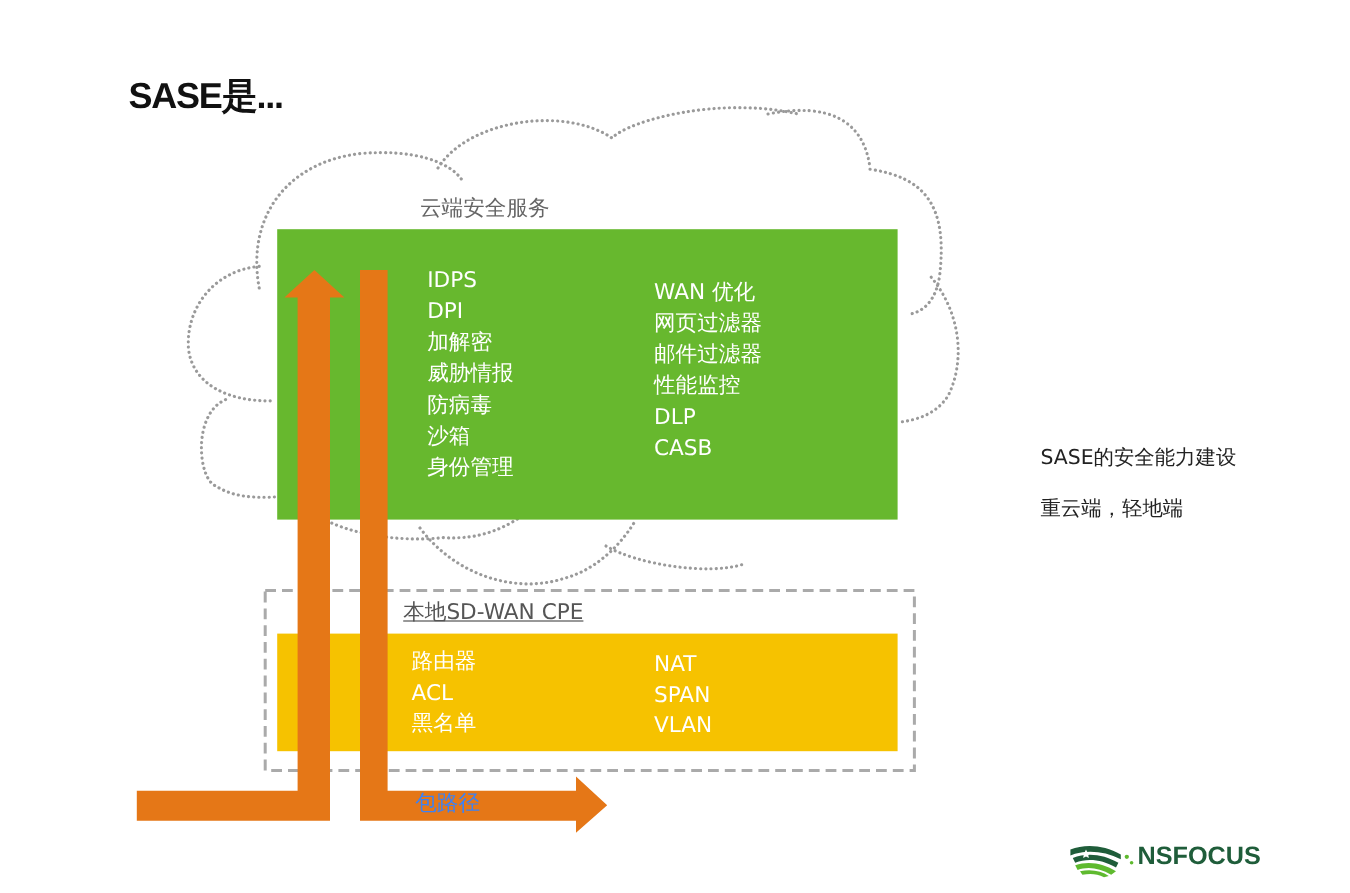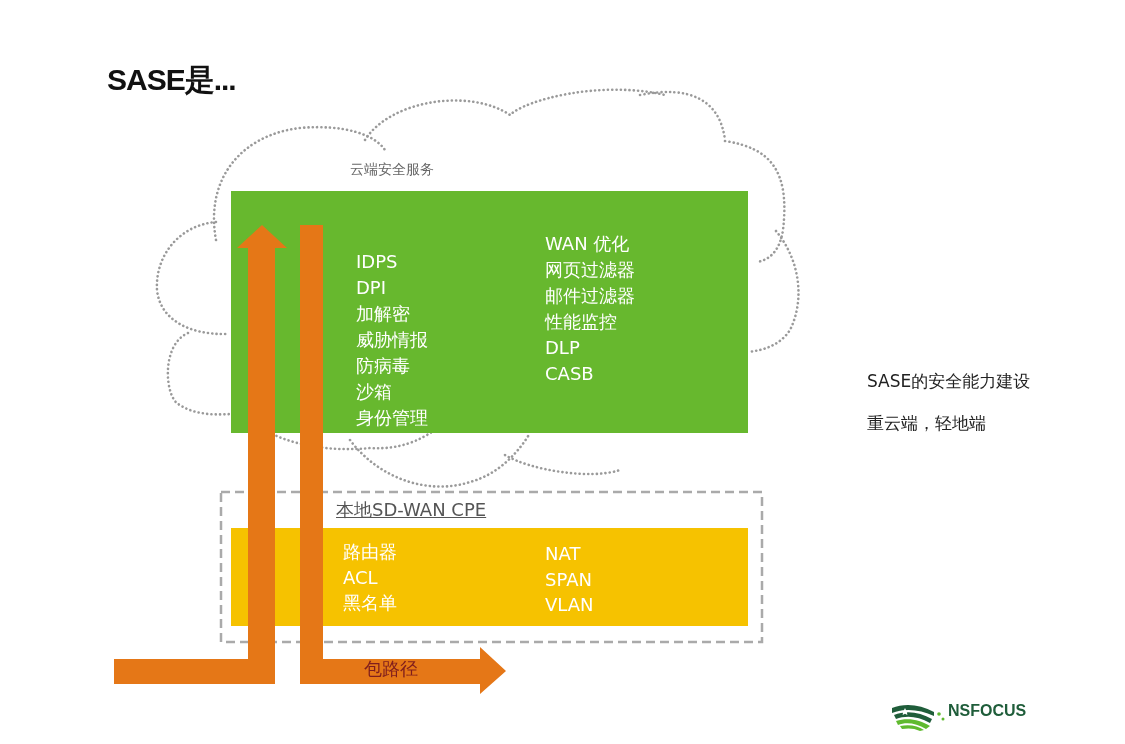--- a/index.html
+++ b/index.html
@@ -2,36 +2,36 @@
 <html><head>
   <meta charset="utf-8">
   <style>
     html, body { margin: 0; padding: 0; background: #ffffff; }
     body { width: 1125px; height: 744px; position: relative; overflow: hidden;
            font-family: "DejaVu Sans", "Liberation Sans", sans-serif; }
     .abs { position: absolute; }
     #title { left: 107px; top: 60px; font-size: 30px; font-weight: bold; color: #111; letter-spacing: -1px;
              font-family: "Liberation Sans", "DejaVu Sans", sans-serif; }
     svg#diagram { position: absolute; left: 0; top: 0; }
-    .cloud-label { left: 350px; top: 161px; font-size: 14px; color: #666; }
+    .cloud-label { left: 350px; top: 161px; font-size: 18px; color: #666; }
     .green-box { left: 231px; top: 191px; width: 517px; height: 242px; background: #67b82e; }
     .yellow-box { left: 231px; top: 528px; width: 517px; height: 98px; background: #f6c200; }
     .list { font-size: 18px; color: #ffffff; line-height: 26px; }
     .list div { white-space: nowrap; }
-    #cloud-col1 { left: 356px; top: 221px; margin-top: 28px; }
+    #cloud-col1 { left: 356px; top: 221px; }
     #cloud-col2 { left: 545px; top: 231px; }
     #cpe-col1 { left: 343px; top: 539px; line-height: 25.5px; }
     #cpe-col2 { left: 545px; top: 541px; line-height: 25.5px; }
     .cpe-label { left: 336px; top: 498px; font-size: 18px; color: #555; text-decoration: underline; }
-    .path-label { left: 364px; top: 657px; font-size: 18px; color: #7f1d1d; }
+    .path-label { left: 346px; top: 657px; font-size: 18px; color: #3b82f6; }
     .side-note { left: 867px; font-size: 17px; color: #222; }
     #note1 { top: 370px; }
     #note2 { top: 412px; }
     #logo { left: 890px; top: 700px; width: 200px; height: 34px; }
-    #logo-text { position: absolute; left: 58px; top: 2px; font-size: 16px; font-weight: bold;
+    #logo-text { position: absolute; left: 58px; top: 2px; font-size: 21px; font-weight: bold;
                  color: #1f5d3a; font-family: "Liberation Sans", "DejaVu Sans", sans-serif; letter-spacing: 0px; }
   </style>
 </head>
 <body>
 
 <div id="title" class="abs">SASE是...</div>
 
 <svg id="diagram" width="1125" height="744">
   <g fill="none" stroke="#9a9a9a" stroke-width="2.6" stroke-dasharray="0.1 4.2" stroke-linecap="round">
 

